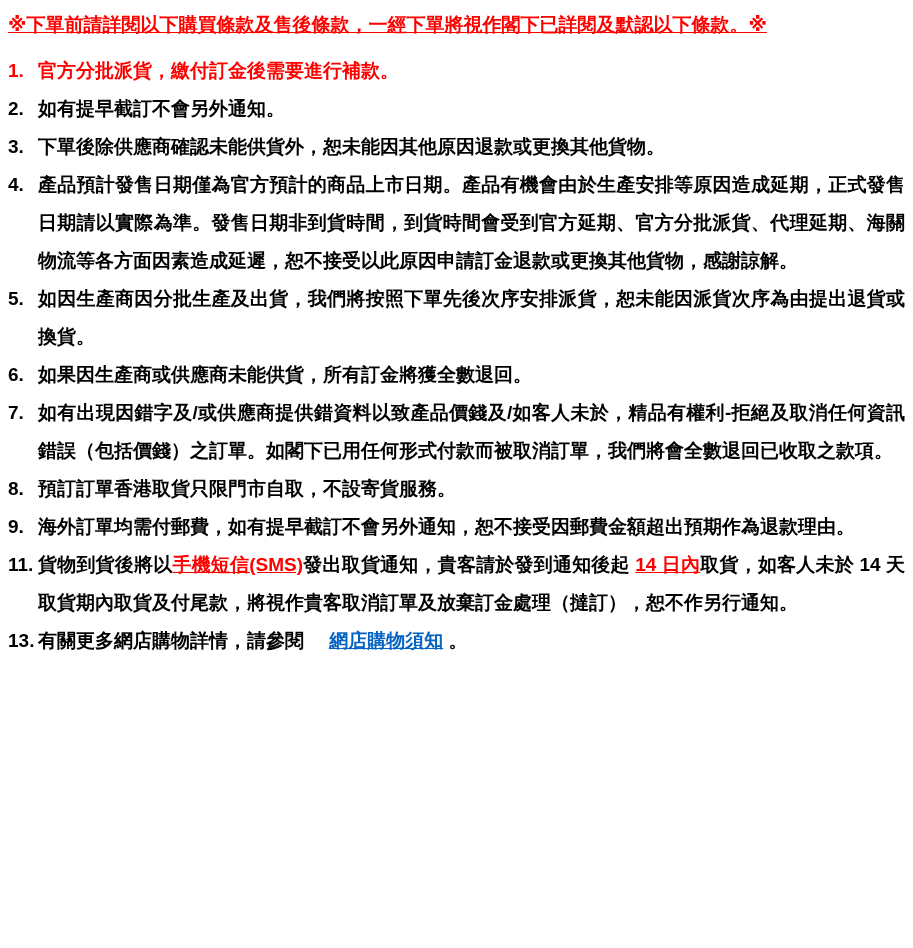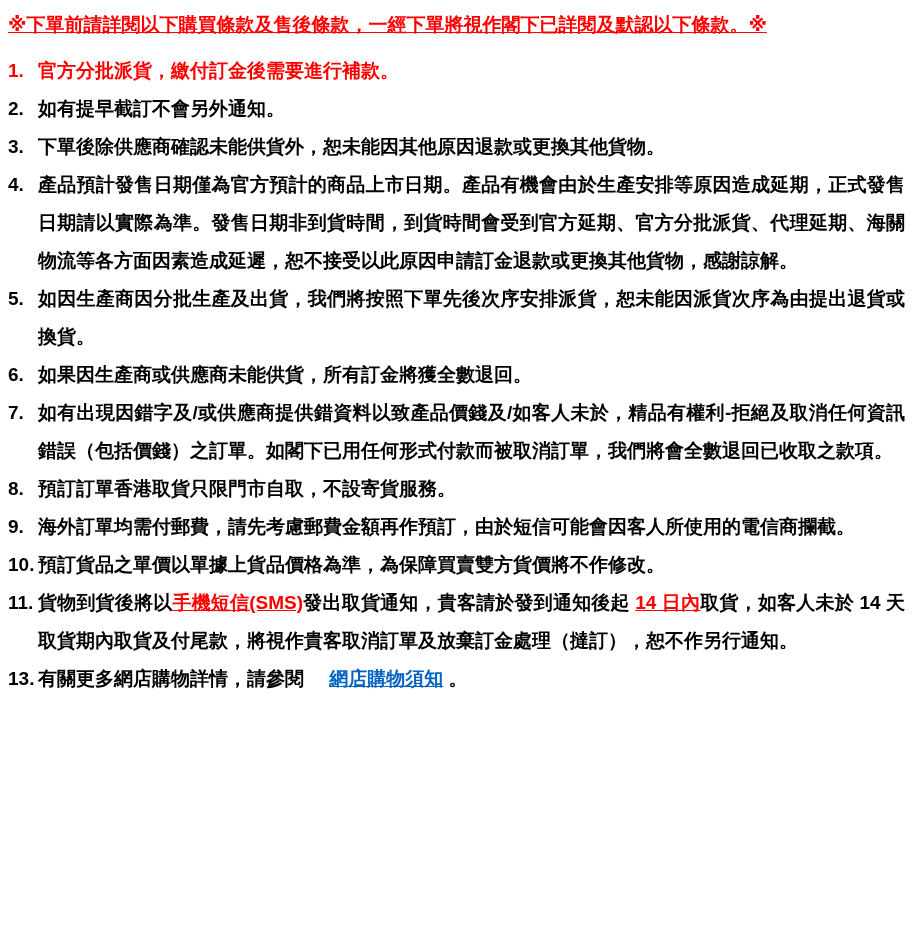--- a/index.html
+++ b/index.html
@@ -103,27 +103,23 @@
       <span class="txt">如有出現因錯字及/或供應商提供錯資料以致產品價錢及/如客人未於，精品有權利-拒絕及取消任何資訊錯誤（包括價錢）之訂單。如閣下已用任何形式付款而被取消訂單，我們將會全數退回已收取之款項。</span>
     </div>
 
     <div class="term-item">
       <span class="num">8.</span>
       <span class="txt">預訂訂單香港取貨只限門市自取，不設寄貨服務。</span>
     </div>
 
     <div class="term-item">
       <span class="num">9.</span>
-      <span class="txt">海外訂單均需付郵費，請先考慮郵費金額再作預訂，由於短信可能會因客人所使用的電信商攔截。</span>
+      <span class="txt">海外訂單均需付郵費，如有提早截訂不會另外通知，恕不接受因郵費金額超出預期作為退款理由。</span>
     </div>
 
-    <div class="term-item">
-      <span class="num">10.</span>
-      <span class="txt">預訂貨品之單價以單據上貨品價格為準，為保障買賣雙方貨價將不作修改。</span>
-    </div>
 
     <div class="term-item">
       <span class="num">11.</span>
       <span class="txt"><span>貨物到貨後將以</span><span class="hl">手機短信(SMS)</span><span>發出取貨通知，貴客請於發到通知後起 </span><span class="hl">14 日內</span><span>取貨，如客人未於 14 天取貨期內取貨及付尾款，將視作貴客取消訂單及放棄訂金處理（撻訂），恕不作另行通知。</span></span>
     </div>
 
 
     <div class="term-item">
       <span class="num">13.</span>
       <span class="txt"><span>有關更多網店購物詳情，請參閱 </span><a class="link">網店購物須知</a><span> 。</span></span>

